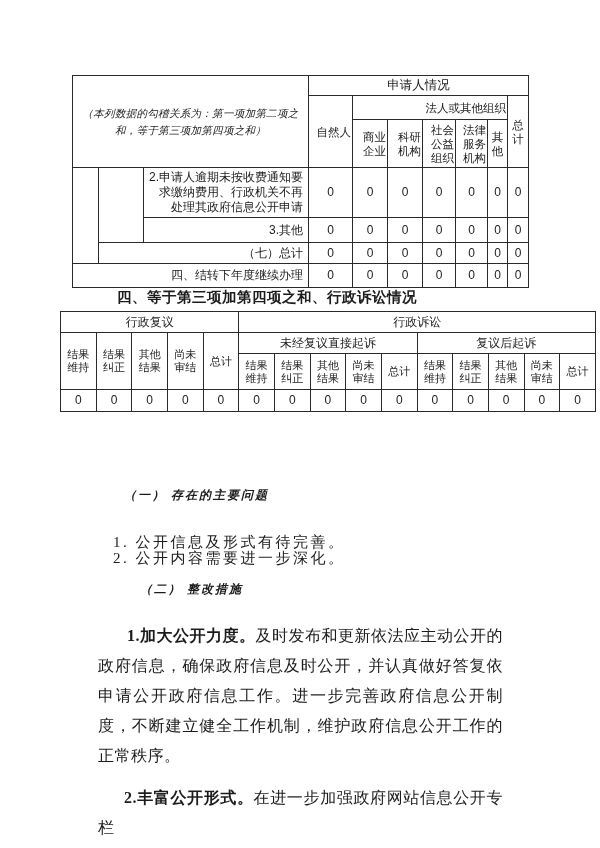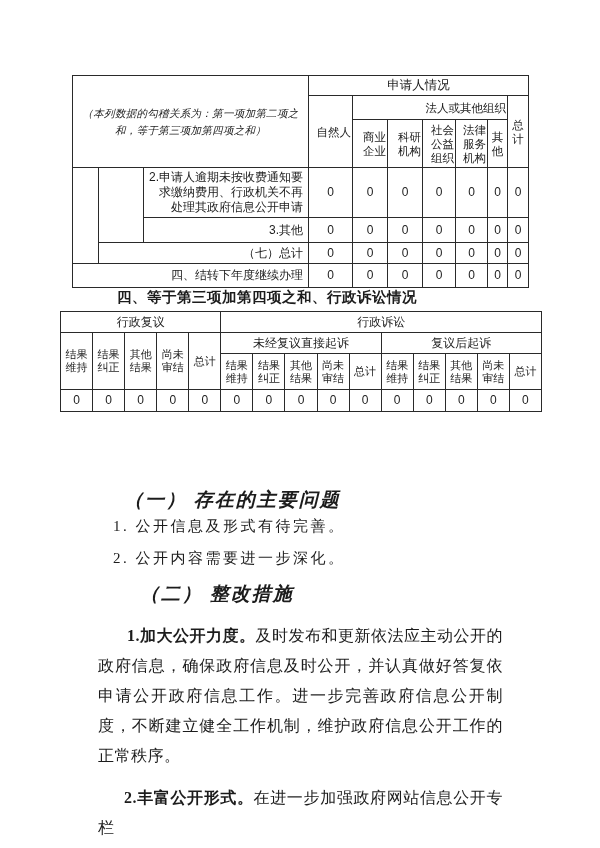--- a/index.html
+++ b/index.html
@@ -26,41 +26,41 @@
   .t1 .col-hd  { font-size:11.5px; line-height:14px; padding:1px;text-align:right; }
   .t1 .vert    { font-size:11.5px; line-height:14px; padding:1px 2px; }
   .t1 .row-label { text-align:right; padding:2px 5px; font-size:12px; line-height:15px; }
   .num { font-size:12px; }
   
   .sec4-title {
     position:absolute; left:117px; top:288px;
     font-size:14.5px; font-weight:bold; letter-spacing:0.5px;
   }
   
-  .t2 { position:absolute; left:60px; top:311px; width:482px; }
+  .t2 { position:absolute; left:60px; top:311px; width:536px; }
   .t2 .group-hd { font-size:12px; }
   .t2 .col-hd { font-size:11px; line-height:13px; padding:1px; }
   
   .sec5-title {
     position:absolute; left:117px; top:457px;
     font-size:16px; font-weight:bold; letter-spacing:1px;
   }
   .kai-sub {
     position:absolute; left:124px;
     font-family:"Liberation Serif", serif; font-style:italic; font-weight:bold;
-    font-size:19px; letter-spacing:2px;
+    font-size:12px; letter-spacing:2px;
   }
   .sub1 { top:487px; }
   .sub2 { top:581px;margin-left:16px; }
   .body-item {
     position:absolute; left:113px;
     font-family:"Liberation Serif", serif;
     font-size:15px; letter-spacing:2.5px;
   }
-  .item1 { top:517px; }
+  .item1 { top:533px; }
   .item2 { top:549px; }
   .paras {
     position:absolute; left:86px; top:609px; width:429px;
     font-family:"Liberation Serif", serif;
     font-size:16px; line-height:30px; letter-spacing:0.5px;
     text-align:justify;
   }
   .paras p { margin:12px; }
   .paras .p1 { text-indent:29px; }
   .paras .p2 { text-indent:26px; }

